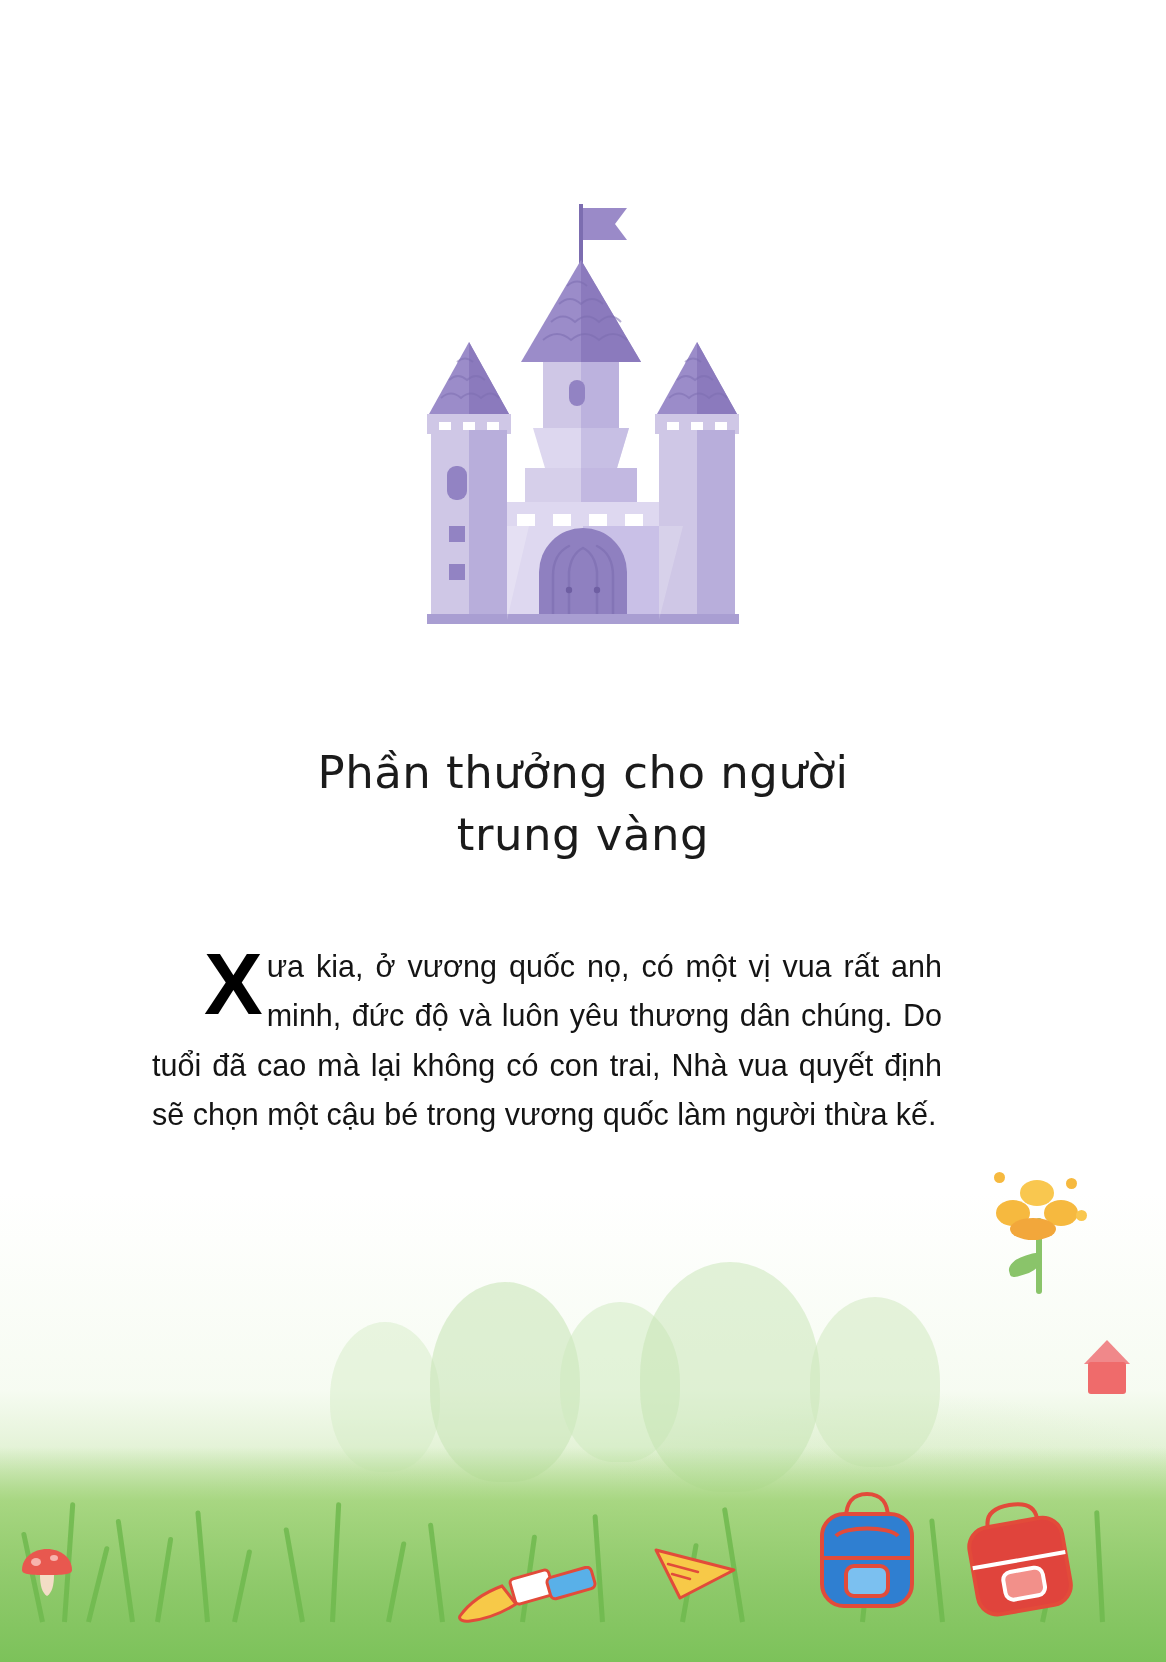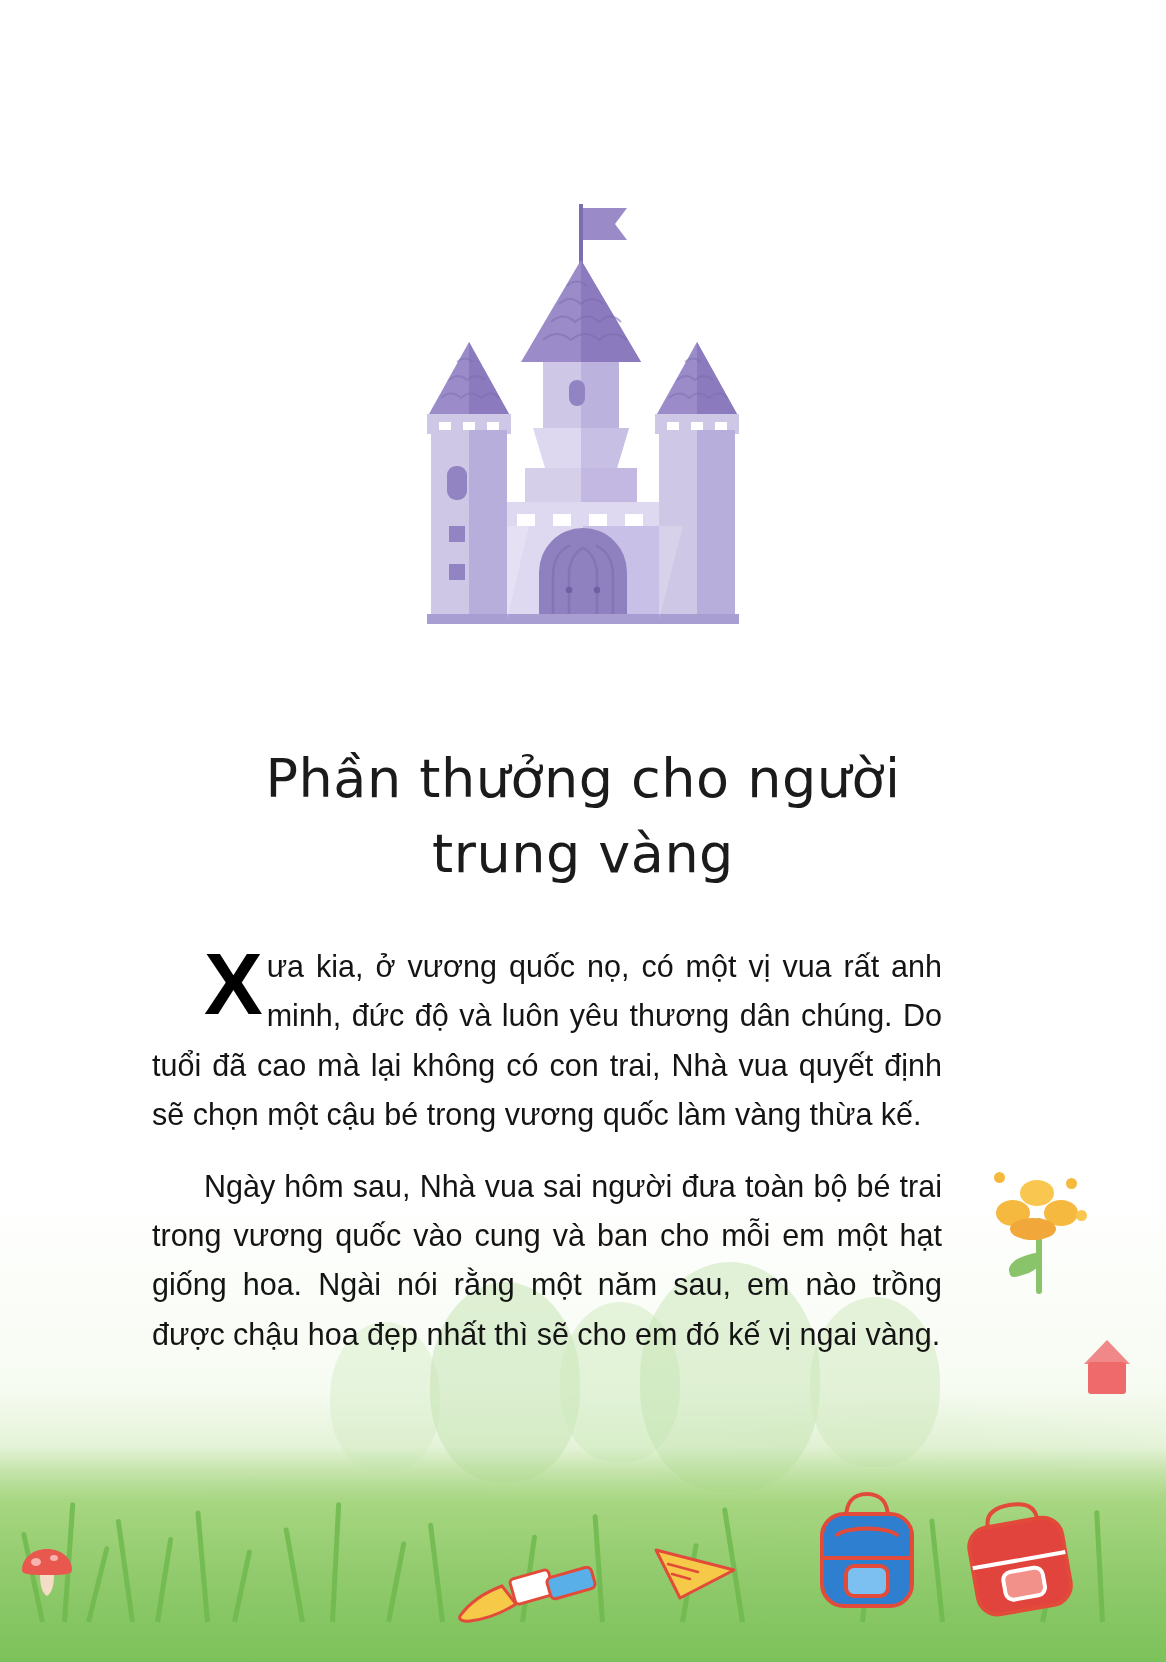--- a/index.html
+++ b/index.html
@@ -152,21 +152,21 @@
     justify-content: center;
   }
 
   
   .title {
     position: absolute;
     top: 742px;
     left: 0; right: 0;
     text-align: center;
     font-family: "DejaVu Sans", sans-serif;
-    font-size: 54px;
+    font-size: 45px;
     line-height: 1.38;
     color: #1b1b1b;
     letter-spacing: 0.5px;
     font-weight: 400;
     padding: 0 150px;
   }
 
   
   .body-text {
     position: absolute;
@@ -358,18 +358,17 @@
     </svg>
   </div>
 
   <div class="title">
     <div>Phần thưởng cho người</div>
     <div>trung vàng</div>
   </div>
 
   <div class="body-text">
     <p class="dropcap-para">
-      <span class="dropcap">X</span><span>ưa kia, ở vương quốc nọ, có một vị vua rất anh minh, đức độ và luôn yêu thương dân chúng. Do tuổi đã cao mà lại không có con trai, Nhà vua quyết định sẽ chọn một cậu bé trong vương quốc làm vàng thừa kế.</span>
+      <span class="dropcap">X</span><span>ưa kia, ở vương quốc nọ, có một vị vua rất anh minh, đức độ và luôn yêu thương dân chúng. Do tuổi đã cao mà lại không có con trai, Nhà vua quyết định sẽ chọn một cậu bé trong vương quốc làm người thừa kế.</span>
     </p>
-    <p class="indent">Ngày hôm sau, Nhà vua sai người đưa toàn bộ bé trai trong vương quốc vào cung và ban cho mỗi em một hạt giống hoa. Ngài nói rằng một năm sau, em nào trồng được chậu hoa đẹp nhất thì sẽ cho em đó kế vị ngai vàng.</p>
   </div>
 
 </div>
 
 </body></html>

